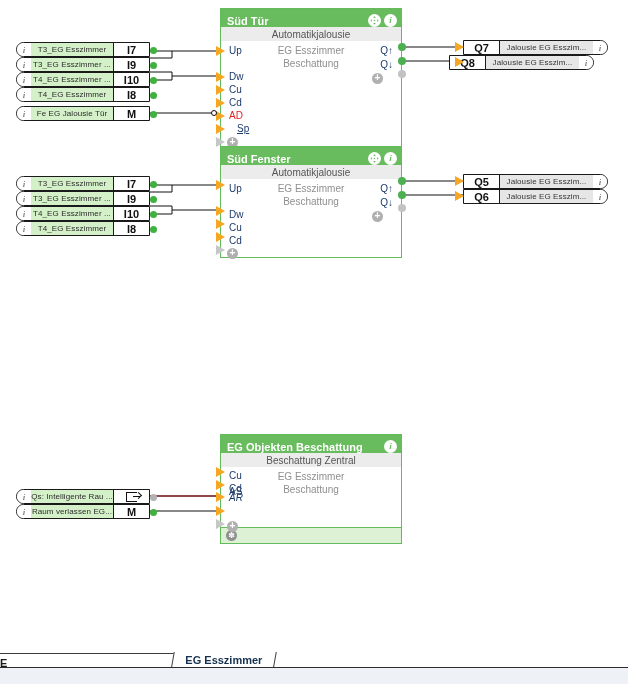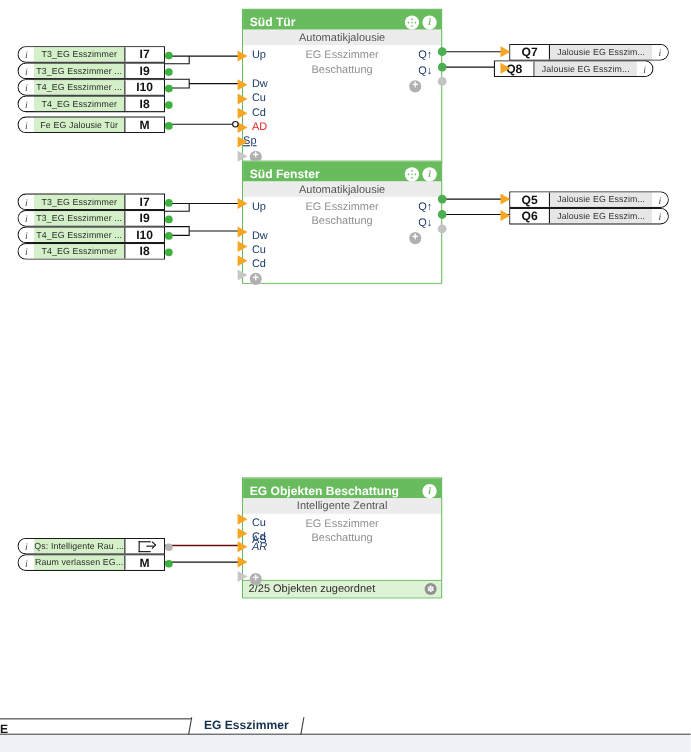--- a/index.html
+++ b/index.html
@@ -449,21 +449,21 @@
       <div class="fb-center" style="top:2px;">
         <div>EG Esszimmer</div>
         <div>Beschattung</div>
       </div>
 
       <div class="pin-label" style="left:8px; top:3px;">Up</div>
       <div class="pin-label" style="left:8px; top:29px;">Dw</div>
       <div class="pin-label" style="left:8px; top:42px;">Cu</div>
       <div class="pin-label" style="left:8px; top:55px;">Cd</div>
       <div class="pin-label red" style="left:8px; top:68px;">AD</div>
-      <div class="pin-label" style="left:0; top:81px;text-decoration:underline;">Sp</div>
+      <div class="pin-label" style="left:16px; top:81px;text-decoration:underline;">Sp</div>
 
       <div class="pin-label out" style="right:8px; top:3px;">Q↑</div>
       <div class="pin-label out" style="right:8px; top:17px;">Q↓</div>
 
       <div class="plus-circle" style="left:6px; top:95px;">+</div>
       <div class="plus-circle" style="right:18px; top:31px;">+</div>
     </div>
   </div>
 
   <div class="pin-tri" style="left:216px; top:46px;"></div>
@@ -517,34 +517,33 @@
   <div class="pin-dot" style="left:398px; top:191px;"></div>
   <div class="pin-dot grey" style="left:398px; top:204px;"></div>
 
   <div class="fb" style="left:220px; top:434px; width:182px; height:110px;">
     <div class="fb-header">
       <div class="fb-title">EG Objekten Beschattung</div>
       <div class="hdr-icons">
         <div class="hdr-icon">i</div>
       </div>
     </div>
-    <div class="fb-subtitle">Intelligente Zentral</div>
+    <div class="fb-subtitle">Beschattung Zentral</div>
     <div class="fb-body" style="height:59px;">
       <div class="fb-center" style="top:2px;">
         <div>EG Esszimmer</div>
         <div>Beschattung</div>
       </div>
       <div class="pin-label" style="left:8px; top:2px;">Cu</div>
       <div class="pin-label" style="left:8px; top:15px;">Cd</div>
       <div class="pin-label" style="left:8px; top:18px;">AS</div>
       <div class="pin-label" style="left:8px; top:24px;font-style:italic;">AR</div>
       <div class="plus-circle" style="left:6px; top:53px;">+</div>
     </div>
     <div class="fb-footer">
-      <div class="ftxt">2/25 Objekten zugeordnet</div>
       <div class="gear-icon">✽</div>
     </div>
   </div>
 
   <div class="pin-tri" style="left:216px; top:467px;"></div>
   <div class="pin-tri" style="left:216px; top:480px;"></div>
   <div class="pin-tri" style="left:216px; top:492px;"></div>
   <div class="pin-tri" style="left:216px; top:506px;"></div>
   <div class="pin-tri grey" style="left:216px; top:519px;"></div>
 

